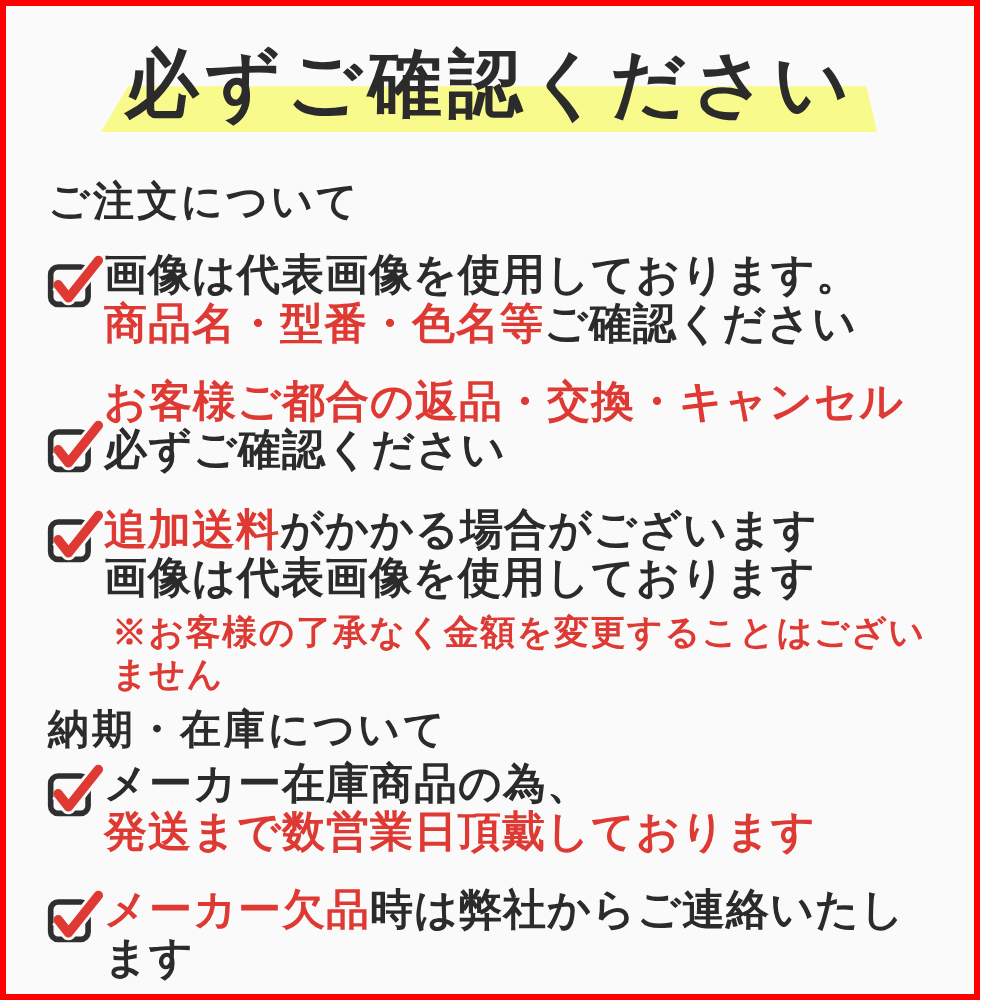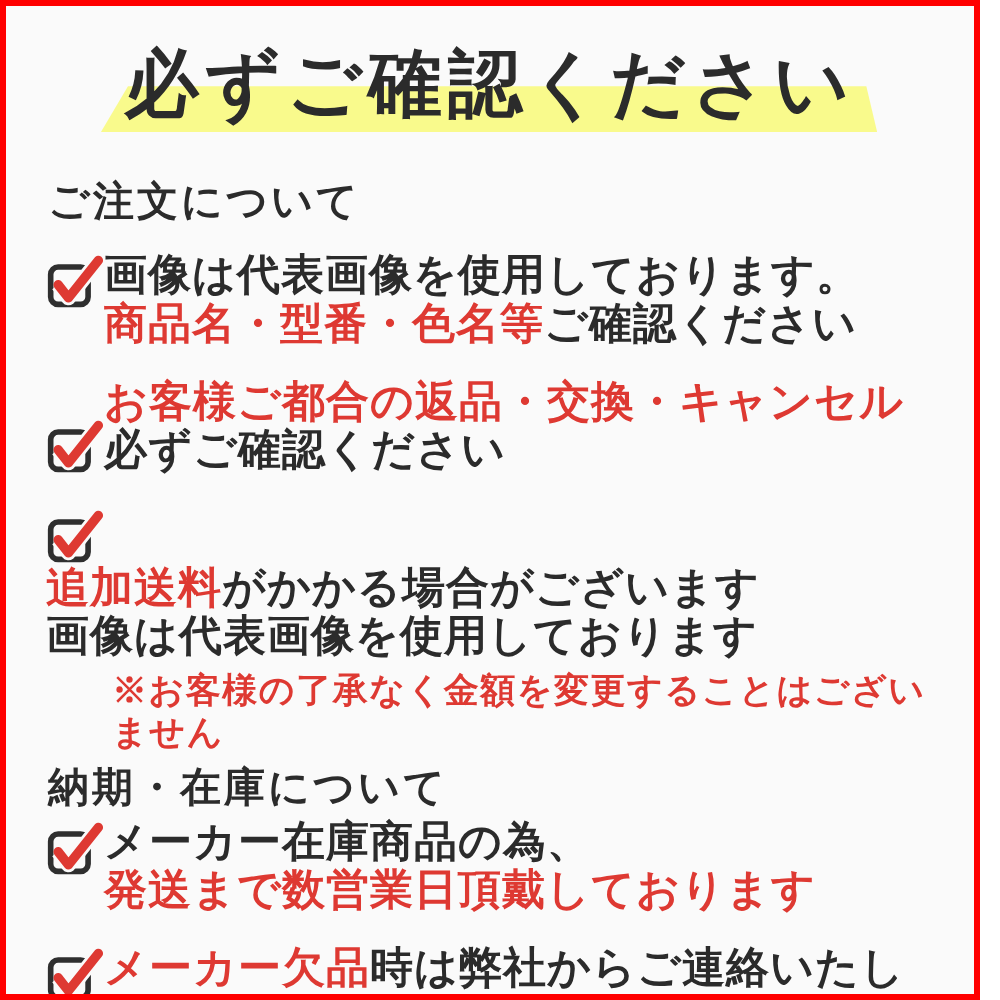--- a/index.html
+++ b/index.html
@@ -42,21 +42,21 @@
   .heading2{margin-top:8px;}
   .item{display:flex;align-items:flex-start;margin-top:24px;}
   .cbx{flex:0 0 auto;width:58px;height:56px;margin:2px 0 0 0;}
   .lines{font-size:43px;font-weight:600;line-height:1.12;letter-spacing:1px;}
   .red{color:var(--red-text);}
   .note{
     color:var(--red-text);font-size:35px;font-weight:600;
     letter-spacing:1.5px;margin:10px 0 0 66px;line-height:1.2;
   }
   .mt-item2{margin-top:30px;align-items:flex-end;}
-  .mt-item3{margin-top:32px;flex-direction:column;}
+  .mt-item3{margin-top:32px;}
   .mt-item4{margin-top:4px;}
   .mt-item5{margin-top:30px;}
 </style>
 </head>
 <body>
 
 <svg width="0" height="0" style="position:absolute">
   <defs>
     <g id="cbx-icon">
       <rect x="5" y="14" width="40" height="40" rx="8" fill="none" stroke="var(--checkbox-stroke)" stroke-width="6"></rect>

